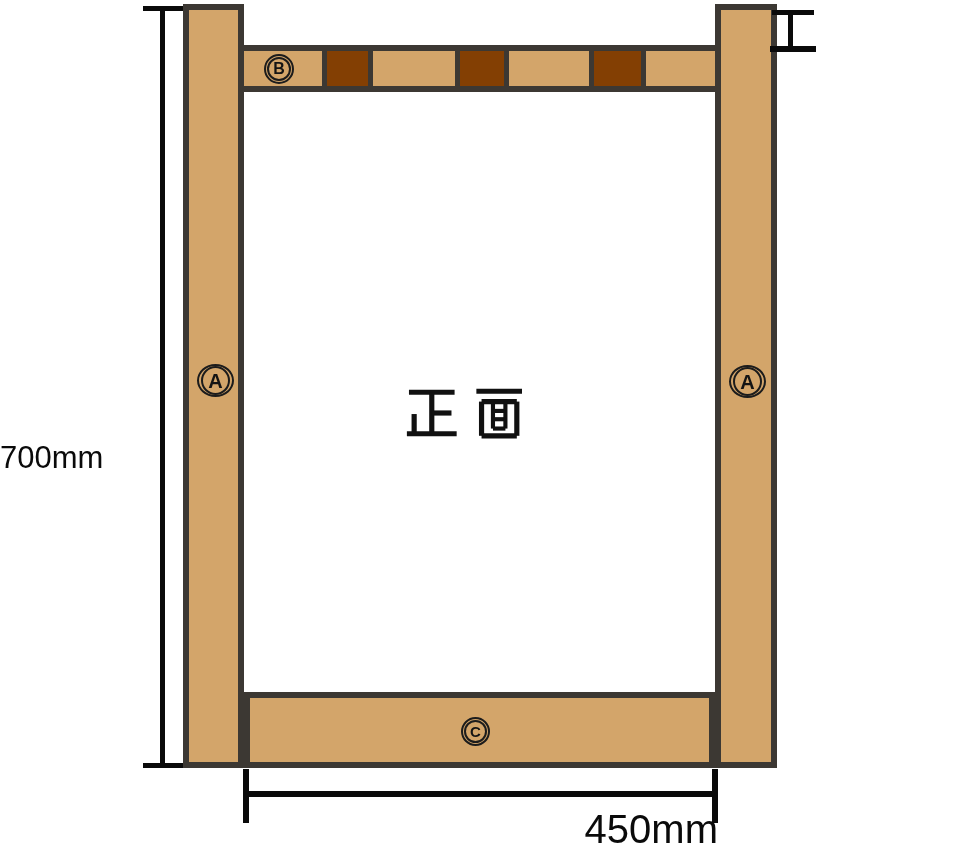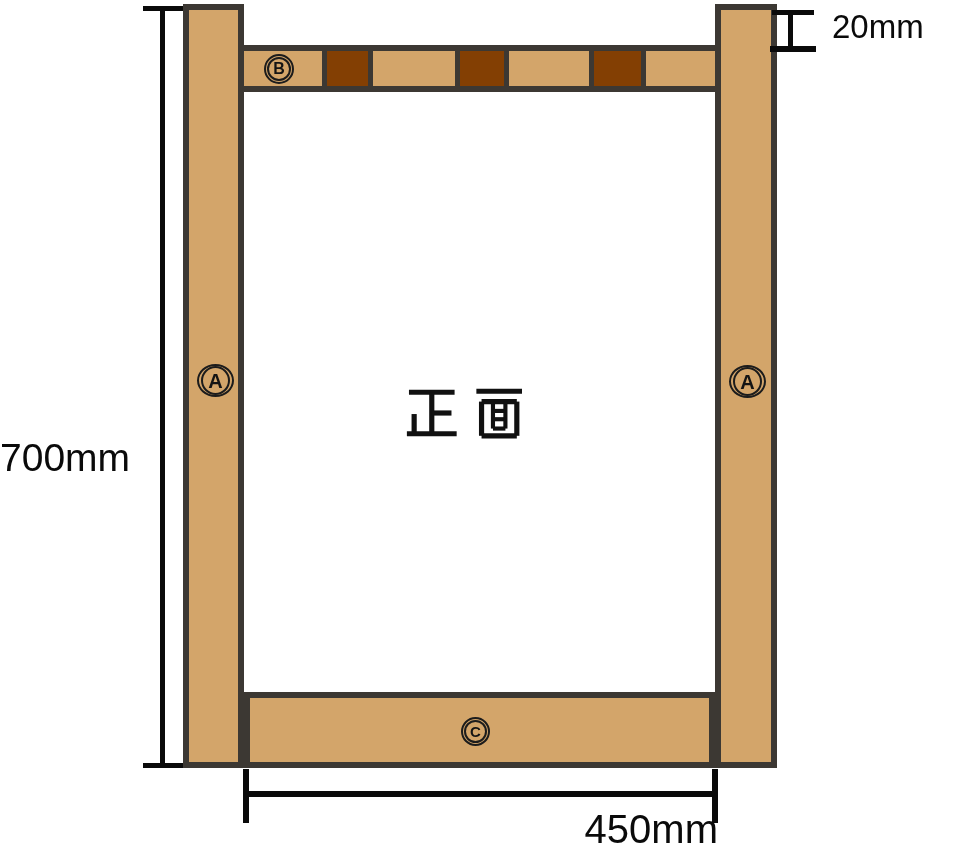--- a/index.html
+++ b/index.html
@@ -69,21 +69,21 @@
   .label-a .inner{width:29px;height:29px;font-size:20px;}
   .label-b{width:30px;height:30px;}
   .label-b .inner{width:24px;height:24px;font-size:16px;}
   .label-c{width:29px;height:29px;}
   .label-c .inner{width:23px;height:23px;font-size:15px;}
 
   .dim-label{
     white-space:nowrap;
     color:#0a0a0a;
   }
-  .dim-700{left:0px;top:436px;font-size:39px;line-height:44px;}
+  .dim-700{left:0px;top:436px;font-size:31px;line-height:44px;}
   .dim-450{left:243px;top:806px;width:475px;text-align:right;font-size:40px;line-height:46px;}
   .dim-20{left:832px;top:8px;font-size:33px;line-height:38px;}
 
   .kanji-title{left:404px;top:385px;width:124px;height:56px;}
   .kanji-title svg{display:block;}
 </style>
 </head>
 <body>
 
 <div class="canvas">
@@ -154,15 +154,14 @@
   </div>
 
   <div class="abs dline" style="left:243px;top:769px;width:6px;height:54px;"></div>
   <div class="abs dline" style="left:712px;top:769px;width:6px;height:54px;"></div>
   <div class="abs dline" style="left:243px;top:791px;width:475px;height:6px;"></div>
   <div class="abs dim-label dim-450">450mm</div>
 
   <div class="abs dline" style="left:772px;top:10px;width:42px;height:5px;"></div>
   <div class="abs dline" style="left:788px;top:12px;width:5px;height:37px;"></div>
   <div class="abs dline" style="left:770px;top:46px;width:46px;height:6px;"></div>
-  <div class="abs dim-label dim-20">20mm</div>
 
 </div>
 
 </body></html>

